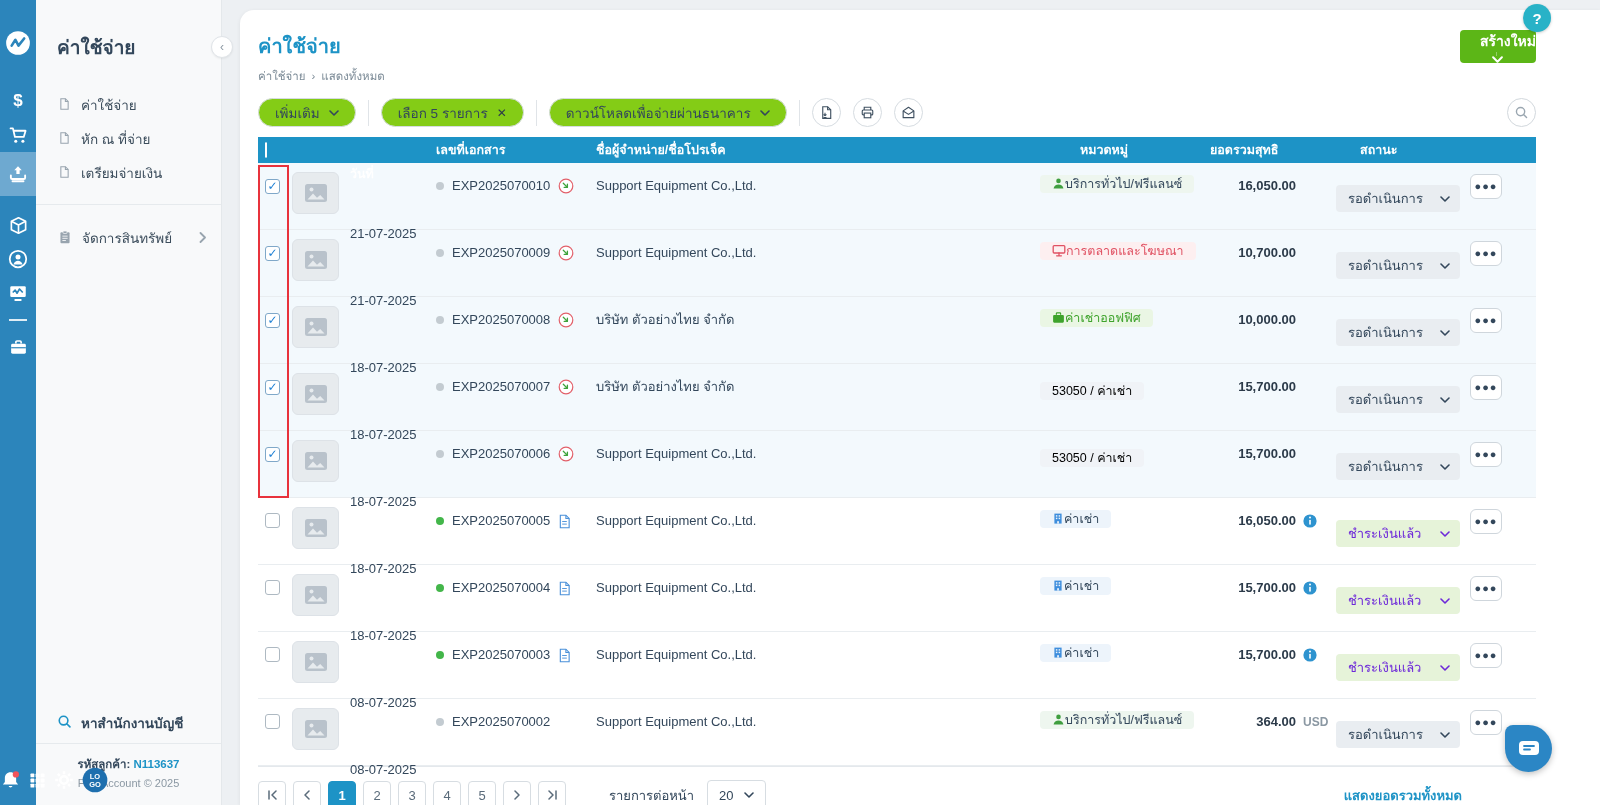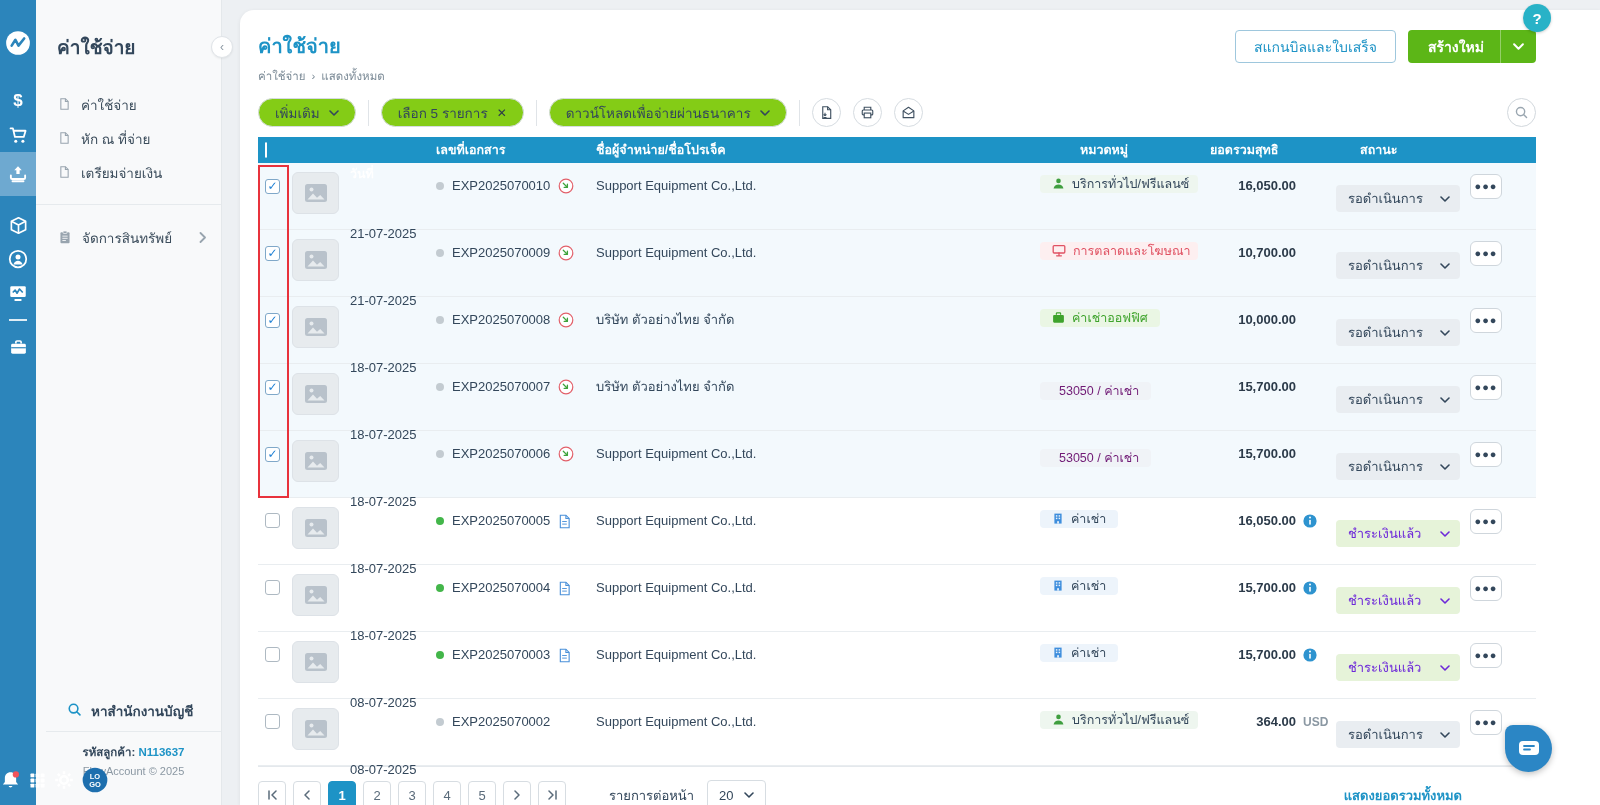--- a/index.html
+++ b/index.html
@@ -18,37 +18,37 @@
   .dollar { font-size:17px; font-weight:bold; color:#fff; }
 
   
   .sidebar { position:absolute; left:36px; top:0; width:186px; height:805px; background:#f8f9fa; border-right:1px solid #e4e8eb; z-index:3; }
   .sidebar-title { padding:32px 0 0 21px; font-size:19px; font-weight:bold; color:#33475b; }
   .side-menu { list-style:none; margin-top:26px; }
   .side-item { display:flex; align-items:center; gap:10px; height:34px; padding-left:22px; font-size:13.5px; color:#3c4d5c; cursor:pointer; }
   .side-divider { height:1px; background:#e6eaed; margin:14px 0 16px; }
   .side-assets { display:flex; align-items:center; gap:10px; height:34px; padding:0 14px 0 22px; font-size:13.5px; color:#3c4d5c; cursor:pointer; }
   .side-assets .grow { flex:1; }
-  .sidebar-bottom { position:absolute; bottom:16px; left:0; width:100%;padding-left:10px; }
+  .sidebar-bottom { position:absolute; bottom:4px; left:0; width:100%; }
   .side-search { display:flex; align-items:center; gap:9px; padding-left:21px; height:40px; font-size:13.5px; font-weight:bold; color:#33475b; cursor:pointer; }
   .side-footer { border-top:1px solid #e6eaed; padding:11px 0 12px; text-align:center; }
   .cust-line { font-size:11.5px; color:#33475b; font-weight:bold; }
   .cust-line .code { color:#1d93c6; font-weight:bold; }
   .copyright { font-size:11px; color:#8b98a3; margin-top:4px; }
 
   .collapse-btn { position:absolute; left:211px; top:36px; width:22px; height:22px; border-radius:50%; background:#fff; border:1px solid #e0e4e8; color:#8b98a3; font-size:12px; display:flex; align-items:center; justify-content:center; cursor:pointer; z-index:6; box-shadow:0 1px 2px rgba(0,0,0,.06); }
 
   
   .card { position:absolute; left:240px; top:10px; right:0; bottom:0; background:#fff; border-radius:14px 0 0 0; box-shadow:0 1px 4px rgba(0,0,0,.07); }
   .card-header { display:flex; justify-content:space-between; align-items:flex-start; padding:20px 64px 0 18px; }
   .page-title { font-size:20px; font-weight:bold; color:#1d93c6; }
   .breadcrumb { margin-top:5px; font-size:11.5px; color:#7c8b97; display:flex; gap:6px; align-items:center; }
   .hdr-buttons { display:flex; gap:12px; }
   .btn-scan { height:33px; padding:0 18px; background:#fff; border:1px solid #9ec7dd; border-radius:4px; color:#1d93c6; font-size:14px; cursor:pointer; font-family:inherit; }
-  .btn-create { height:33px; padding:0 0 0 20px; background:#5cb617; border:none; border-radius:4px; color:#fff; font-size:14px; font-weight:bold; cursor:pointer; display:flex; align-items:center; font-family:inherit; }
+  .btn-create { height:33px; padding:0 0 0 20px; background:#5cb617; border:none; border-radius:4px; color:#fff; font-size:14px; font-weight:bold; cursor:pointer; display:flex; align-items:flex-start; font-family:inherit;flex-direction:column; }
   .btn-create .sep { width:1px; height:33px; background:rgba(255,255,255,.35); margin-left:16px; }
   .btn-create .chev-box { padding:0 12px; display:flex; align-items:center; }
 
   .help-fab { position:absolute; right:49px; top:-6px; width:28px; height:28px; border-radius:50%; background:#28b2c7; color:#fff; font-weight:bold; font-size:15px; display:flex; align-items:center; justify-content:center; cursor:pointer; box-shadow:0 1px 3px rgba(0,0,0,.2); }
 
   
   .toolbar { display:flex; align-items:center; gap:12px; margin:13px 64px 0 18px; }
   .pill { display:flex; align-items:center; gap:9px; height:29px; padding:0 16px; border:1px solid #d6dce1; border-radius:15px; background:#84cc16; font-size:13.5px; color:#33475b; cursor:pointer; white-space:nowrap; }
   .pill .x { font-size:12px; font-weight:bold; color:#2b3a49; }
   .tb-divider { width:1px; height:26px; background:#e0e4e8; }
@@ -82,25 +82,25 @@
   .cb { display:inline-block; width:15px; height:15px; margin-top:6px; border:1px solid #aeb9c2; border-radius:3px; background:#fff; color:#1d7fd4; font-size:12px; font-weight:bold; line-height:13px; text-align:center; cursor:pointer; }
   .cb.on { border-color:#7fa8c9; }
   .thumb { display:inline-flex; align-items:center; justify-content:center; width:47px; height:42px; background:#e7ebee; border:1px solid #dde2e7; border-radius:6px; cursor:pointer; }
   .dot { width:8px; height:8px; border-radius:50%; flex:none; }
   .dot-gray { background:#c3cbd1; }
   .dot-green { background:#43b64a; }
   .doc-no { white-space:nowrap; }
   .doc-icon { display:inline-flex; align-items:center; }
   .vendor { overflow:hidden; text-overflow:ellipsis; white-space:nowrap; padding-right:12px; }
 
-  .badge { display:inline-flex; align-items:center; gap:7px; height:18px; margin-top:2px; padding:0 12px; border-radius:4px; font-size:12.5px; white-space:nowrap; max-width:158px; }
+  .badge { display:inline-flex; align-items:center; height:18px; margin-top:2px; padding:0 12px; border-radius:4px; font-size:12.5px; white-space:nowrap; max-width:158px; }
   .badge-service   { background:#eef6ef; color:#33475b; } .badge-service .bicon { color:#3f9e3f; }
   .badge-marketing { background:#fdeff0; color:#e05263; } .badge-marketing .bicon { color:#e05263; }
   .badge-rentoffice{ background:#eaf6e4; color:#3ea32c; } .badge-rentoffice .bicon { color:#3ea32c; }
-  .badge-plain     { background:#f0f3f7; color:#701a75; }
+  .badge-plain     { background:#f0f3f7; color:#000000; }
   .badge-rent      { background:#edf4fb; color:#33475b; } .badge-rent .bicon { color:#3e8edd; }
   .bicon { display:inline-flex; }
 
   .amt { font-weight:bold; color:#2b3a49; }
   .amt-suffix { width:34px; display:inline-flex; align-items:center; padding-left:7px; }
   .cur { font-size:12px; color:#8b98a3; font-weight:bold; }
 
   .pillstatus { display:inline-flex; align-items:center; justify-content:space-between; width:124px; height:27px; margin-top:13px; padding:0 10px 0 12px; border-radius:4px; font-size:13px; cursor:pointer; }
   .pill-pending { background:#e9edf1; color:#33475b; }
   .pill-paid { background:#e6f3d9; color:#6d28d9; }
@@ -290,21 +290,20 @@
     <div class="card-header">
       <div>
         <div class="page-title">ค่าใช้จ่าย</div>
         <div class="breadcrumb">
           <span>ค่าใช้จ่าย</span>
           <span>›</span>
           <span>แสดงทั้งหมด</span>
         </div>
       </div>
       <div class="hdr-buttons">
-        <button class="btn-scan">สแกนบิลและใบเสร็จ</button>
         <button class="btn-create">
           <span>สร้างใหม่</span>
           <span class="sep"></span>
           <span class="chev-box">
             <svg width="11" height="7" viewBox="0 0 10 6">
                 <path d="M1 1l4 4 4-4" fill="none" stroke="#fff" stroke-width="1.8" stroke-linecap="round" stroke-linejoin="round"></path>
               </svg>
           </span>
         </button>
       </div>

